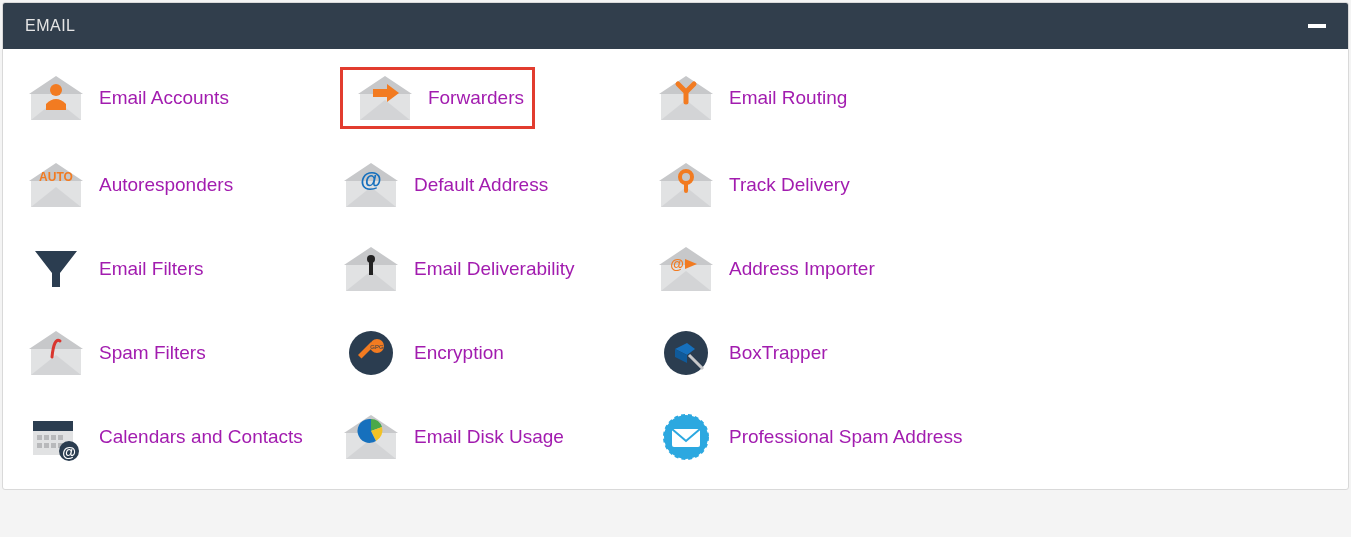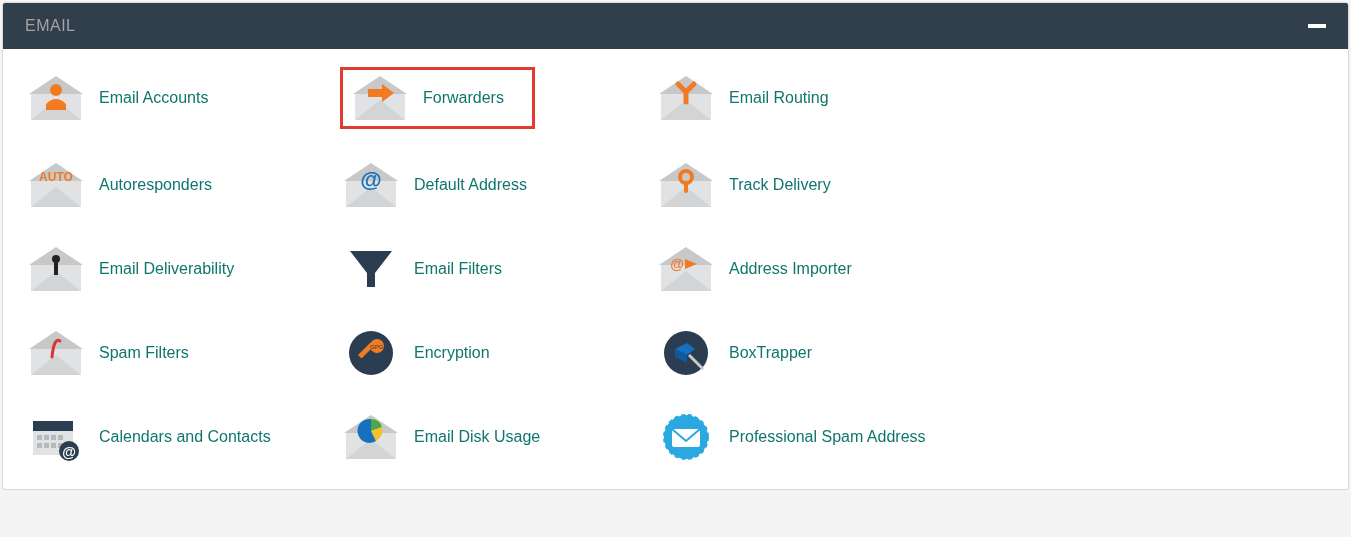--- a/index.html
+++ b/index.html
@@ -10,21 +10,21 @@
   }
   .panel {
     width: 1347px;
     background: #fff;
     border: 1px solid #d9d9d9;
     border-radius: 3px;
     overflow: hidden;
   }
   .panel-header {
     background: #313e4c;
-    color: #a3a3a3;
+    color: #e5e5e5;
     padding: 14px 22px;
     display: flex;
     align-items: center;
     justify-content: space-between;
   }
   .panel-title {
     font-weight: 400;
     font-size: 16px;
     letter-spacing: 0.5px;
   }
@@ -47,32 +47,33 @@
     display: flex;
     align-items: center;
     gap: 14px;
     cursor: pointer;
     padding: 4px 2px;
   }
   .item.highlight {
     border: 3px solid #e23c2f;
     padding: 4px 8px;
     width: 195px;
+    justify-content: flex-end;
   }
   .item .icon-wrap {
     width: 58px;
     height: 48px;
     display: flex;
     align-items: center;
     justify-content: center;
     flex-shrink: 0;
   }
   .item .label {
-    color: #0f766e;
-    font-size: 16px;
+    color: #a21caf;
+    font-size: 19px;
   }
   svg { display:block; }
 </style>
 </head>
 <body>
 
 <div class="panel">
   <div class="panel-header">
     <span class="panel-title">EMAIL</span>
     <div class="collapse-btn"></div>
@@ -153,37 +154,37 @@
             <path d="M29 22 L29 30" stroke="#f27b21" stroke-width="4" stroke-linecap="round"></path>
           </svg>
         </span>
         <span class="label">Track Delivery</span>
       </div>
 
 
       <div class="item">
         <span class="icon-wrap">
           <svg width="58" height="48" viewBox="0 0 58 48">
+            <polygon points="8,6 50,6 33,28 33,42 25,42 25,28" fill="#2b3d50"></polygon>
+          </svg>
+        </span>
+        <span class="label">Email Filters</span>
+      </div>
+
+      <div class="item">
+        <span class="icon-wrap">
+          <svg width="58" height="48" viewBox="0 0 58 48">
             <polygon points="29,2 56,20 2,20" fill="#c7c8ca"></polygon>
             <rect x="4" y="20" width="50" height="26" fill="#e1e2e3"></rect>
             <polygon points="4,46 29,26 54,46" fill="#d3d4d6"></polygon>
             <circle cx="29" cy="14" r="4" fill="#222"></circle>
             <rect x="27" y="16" width="4" height="14" fill="#222"></rect>
           </svg>
         </span>
         <span class="label">Email Deliverability</span>
-      </div>
-
-      <div class="item">
-        <span class="icon-wrap">
-          <svg width="58" height="48" viewBox="0 0 58 48">
-            <polygon points="8,6 50,6 33,28 33,42 25,42 25,28" fill="#2b3d50"></polygon>
-          </svg>
-        </span>
-        <span class="label">Email Filters</span>
       </div>
 
       <div class="item">
         <span class="icon-wrap">
           <svg width="58" height="48" viewBox="0 0 58 48">
             <polygon points="29,2 56,20 2,20" fill="#c7c8ca"></polygon>
             <rect x="4" y="20" width="50" height="26" fill="#e1e2e3"></rect>
             <polygon points="4,46 29,26 54,46" fill="#d3d4d6"></polygon>
             <text x="20" y="24" text-anchor="middle" font-size="14" font-weight="700" fill="#f27b21" font-family="Arial">@</text>
             <polygon points="28,14 40,19 28,24" fill="#f27b21"></polygon>

